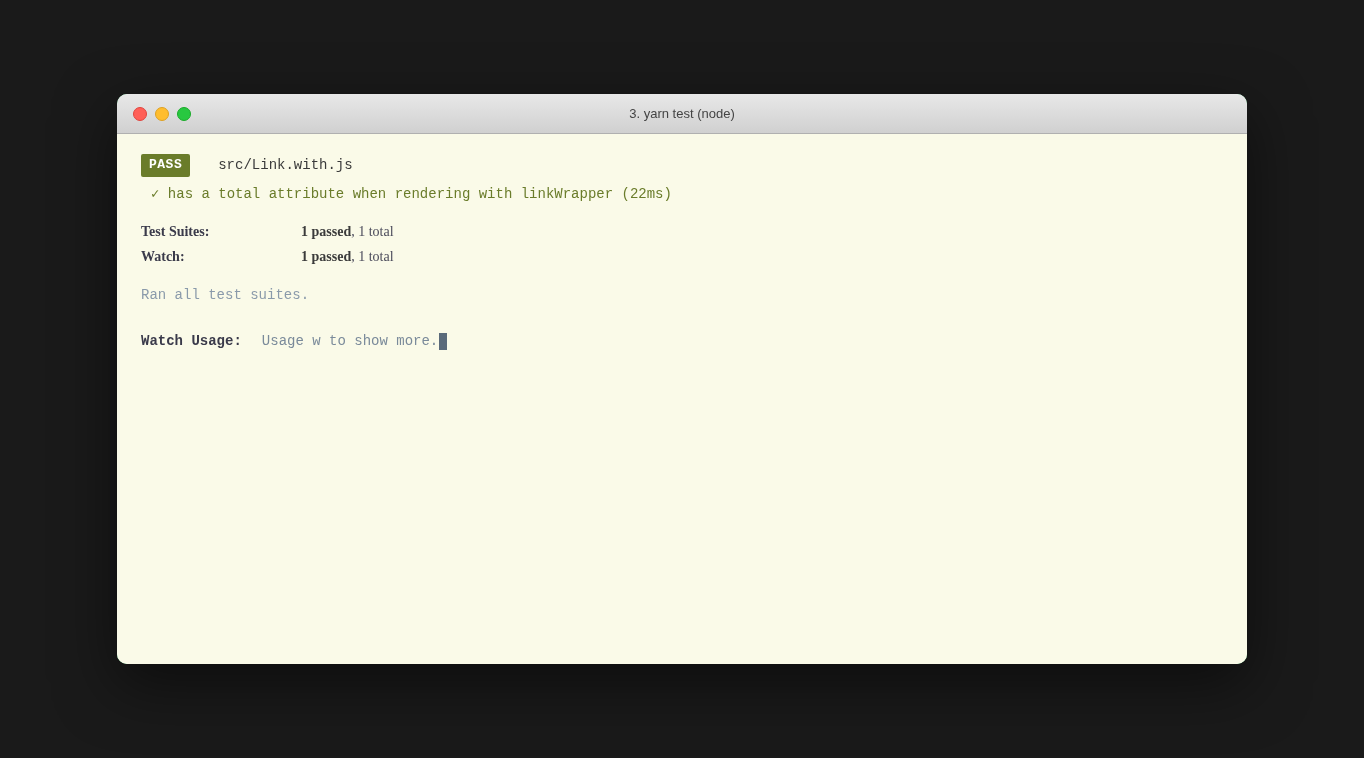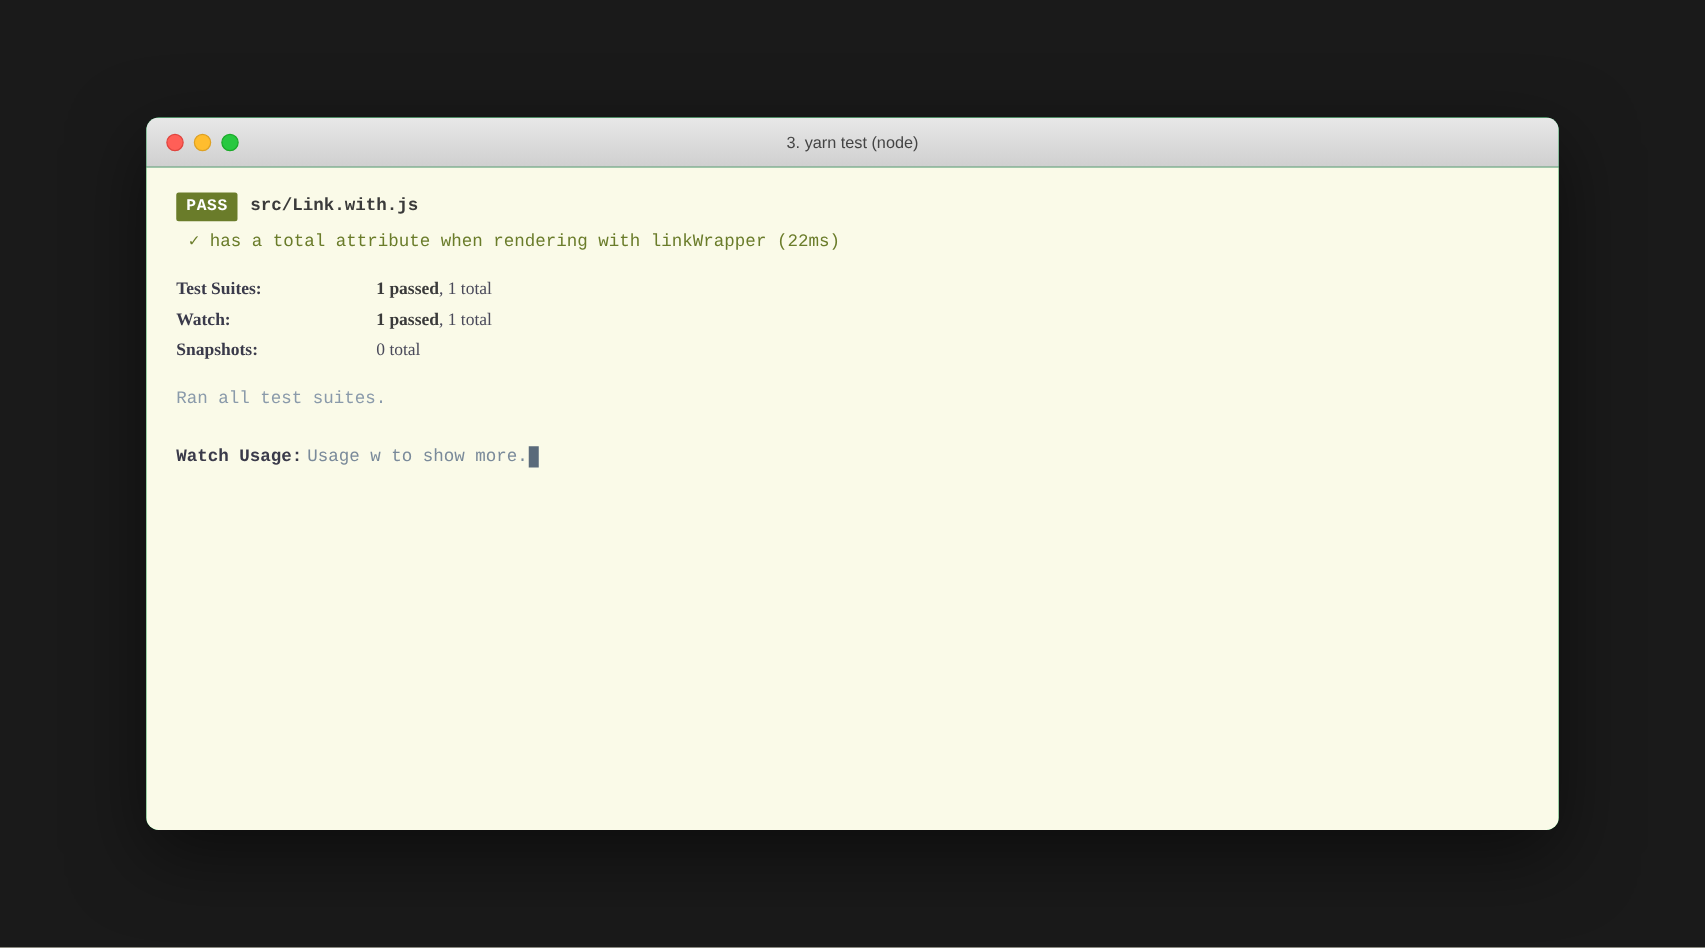--- a/index.html
+++ b/index.html
@@ -13,21 +13,21 @@
       display: flex;
       justify-content: center;
       align-items: center;
       width: 1364px;
       height: 758px;
       font-family: 'Menlo', 'Monaco', 'Courier New', monospace;
     }
 
     .window {
       width: 1130px;
-      background: #22c55e;
+      background: #86efac;
       border-radius: 10px;
       box-shadow: 0 20px 60px rgba(0,0,0,0.5);
       overflow: hidden;
     }
 
     .titlebar {
       background: linear-gradient(to bottom, #e8e8e8, #d0d0d0);
       height: 40px;
       display: flex;
       align-items: center;
@@ -79,42 +79,42 @@
       padding: 20px 24px 30px 24px;
       min-height: 530px;
       font-size: 14px;
       line-height: 1.6;
       color: #4a5568;
     }
 
     .pass-line {
       display: flex;
       align-items: center;
-      gap: 10px;
+      gap: 28px;
       margin-bottom: 6px;
     }
 
     .pass-badge {
       background: #6a7c2a;
       color: white;
       font-size: 13px;
       font-weight: bold;
       padding: 1px 8px;
       border-radius: 2px;
       font-family: 'Menlo', 'Monaco', 'Courier New', monospace;
       letter-spacing: 0.5px;
     }
 
     .pass-file {
       color: #3a3a3a;
       font-size: 14px;
     }
 
     .pass-file span {
-      font-weight: bold;
+      font-weight: normal;
     }
 
     .test-result-line {
       color: #6a7c2a;
       font-size: 14px;
       margin-bottom: 16px;
       padding-left: 10px;
     }
 
     .stats-section {
@@ -154,21 +154,21 @@
 
     .watch-usage-line {
       display: flex;
       align-items: center;
       font-size: 14px;
     }
 
     .watch-label {
       font-weight: bold;
       color: #3a3a4a;
-      margin-right: 4px;
+      margin-right: 20px;
     }
 
     .watch-value {
       color: #7a8a9a;
     }
 
     .cursor {
       display: inline-block;
       width: 8px;
       height: 17px;
@@ -202,24 +202,20 @@
 
     <div class="stats-section">
       <div class="stat-row">
         <span class="stat-label">Test Suites:</span>
         <span class="stat-value"><span class="bold">1 passed</span>, 1 total</span>
       </div>
       <div class="stat-row">
         <span class="stat-label">Watch:</span>
         <span class="stat-value"><span class="bold">1 passed</span>, 1 total</span>
       </div>
-      <div class="stat-row">
-        <span class="stat-label">Snapshots:</span>
-        <span class="stat-value">0 total</span>
-      </div>
     </div>
 
     <div class="ran-all">Ran all test suites.</div>
 
     <div class="watch-usage-line">
       <span class="watch-label">Watch Usage:</span>
       <span class="watch-value">Usage w to show more.</span>
       <span class="cursor"></span>
     </div>
   </div>

